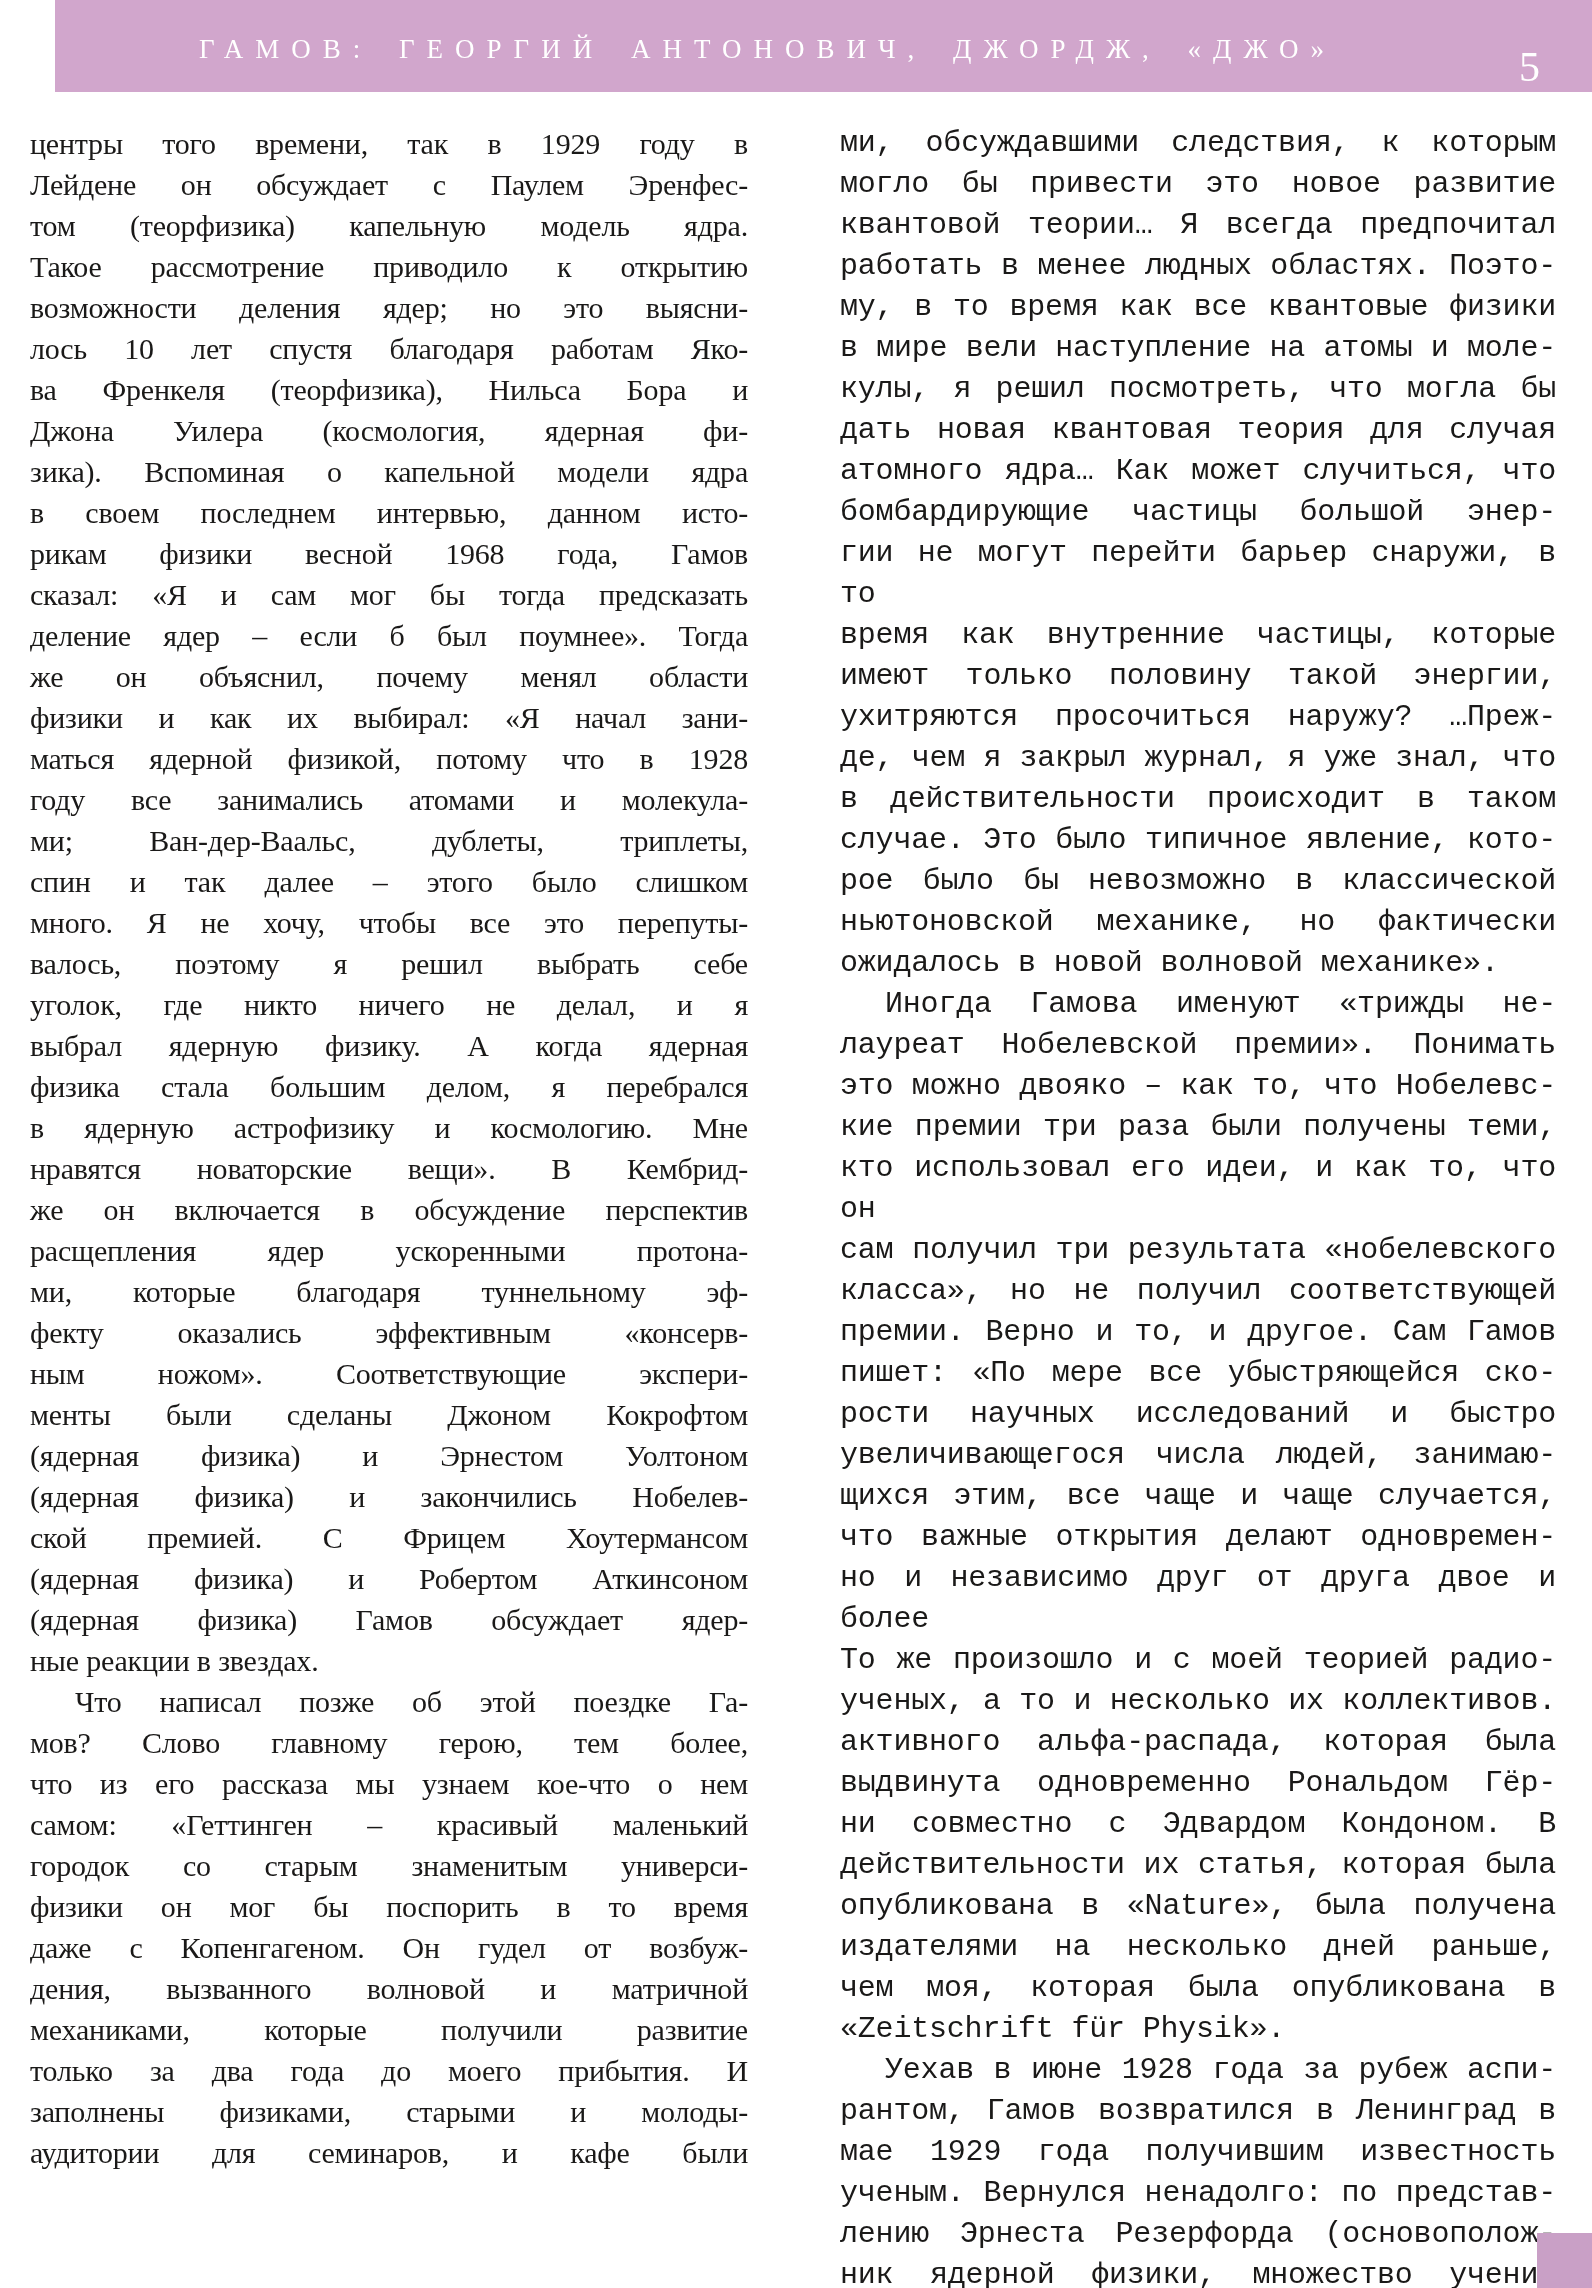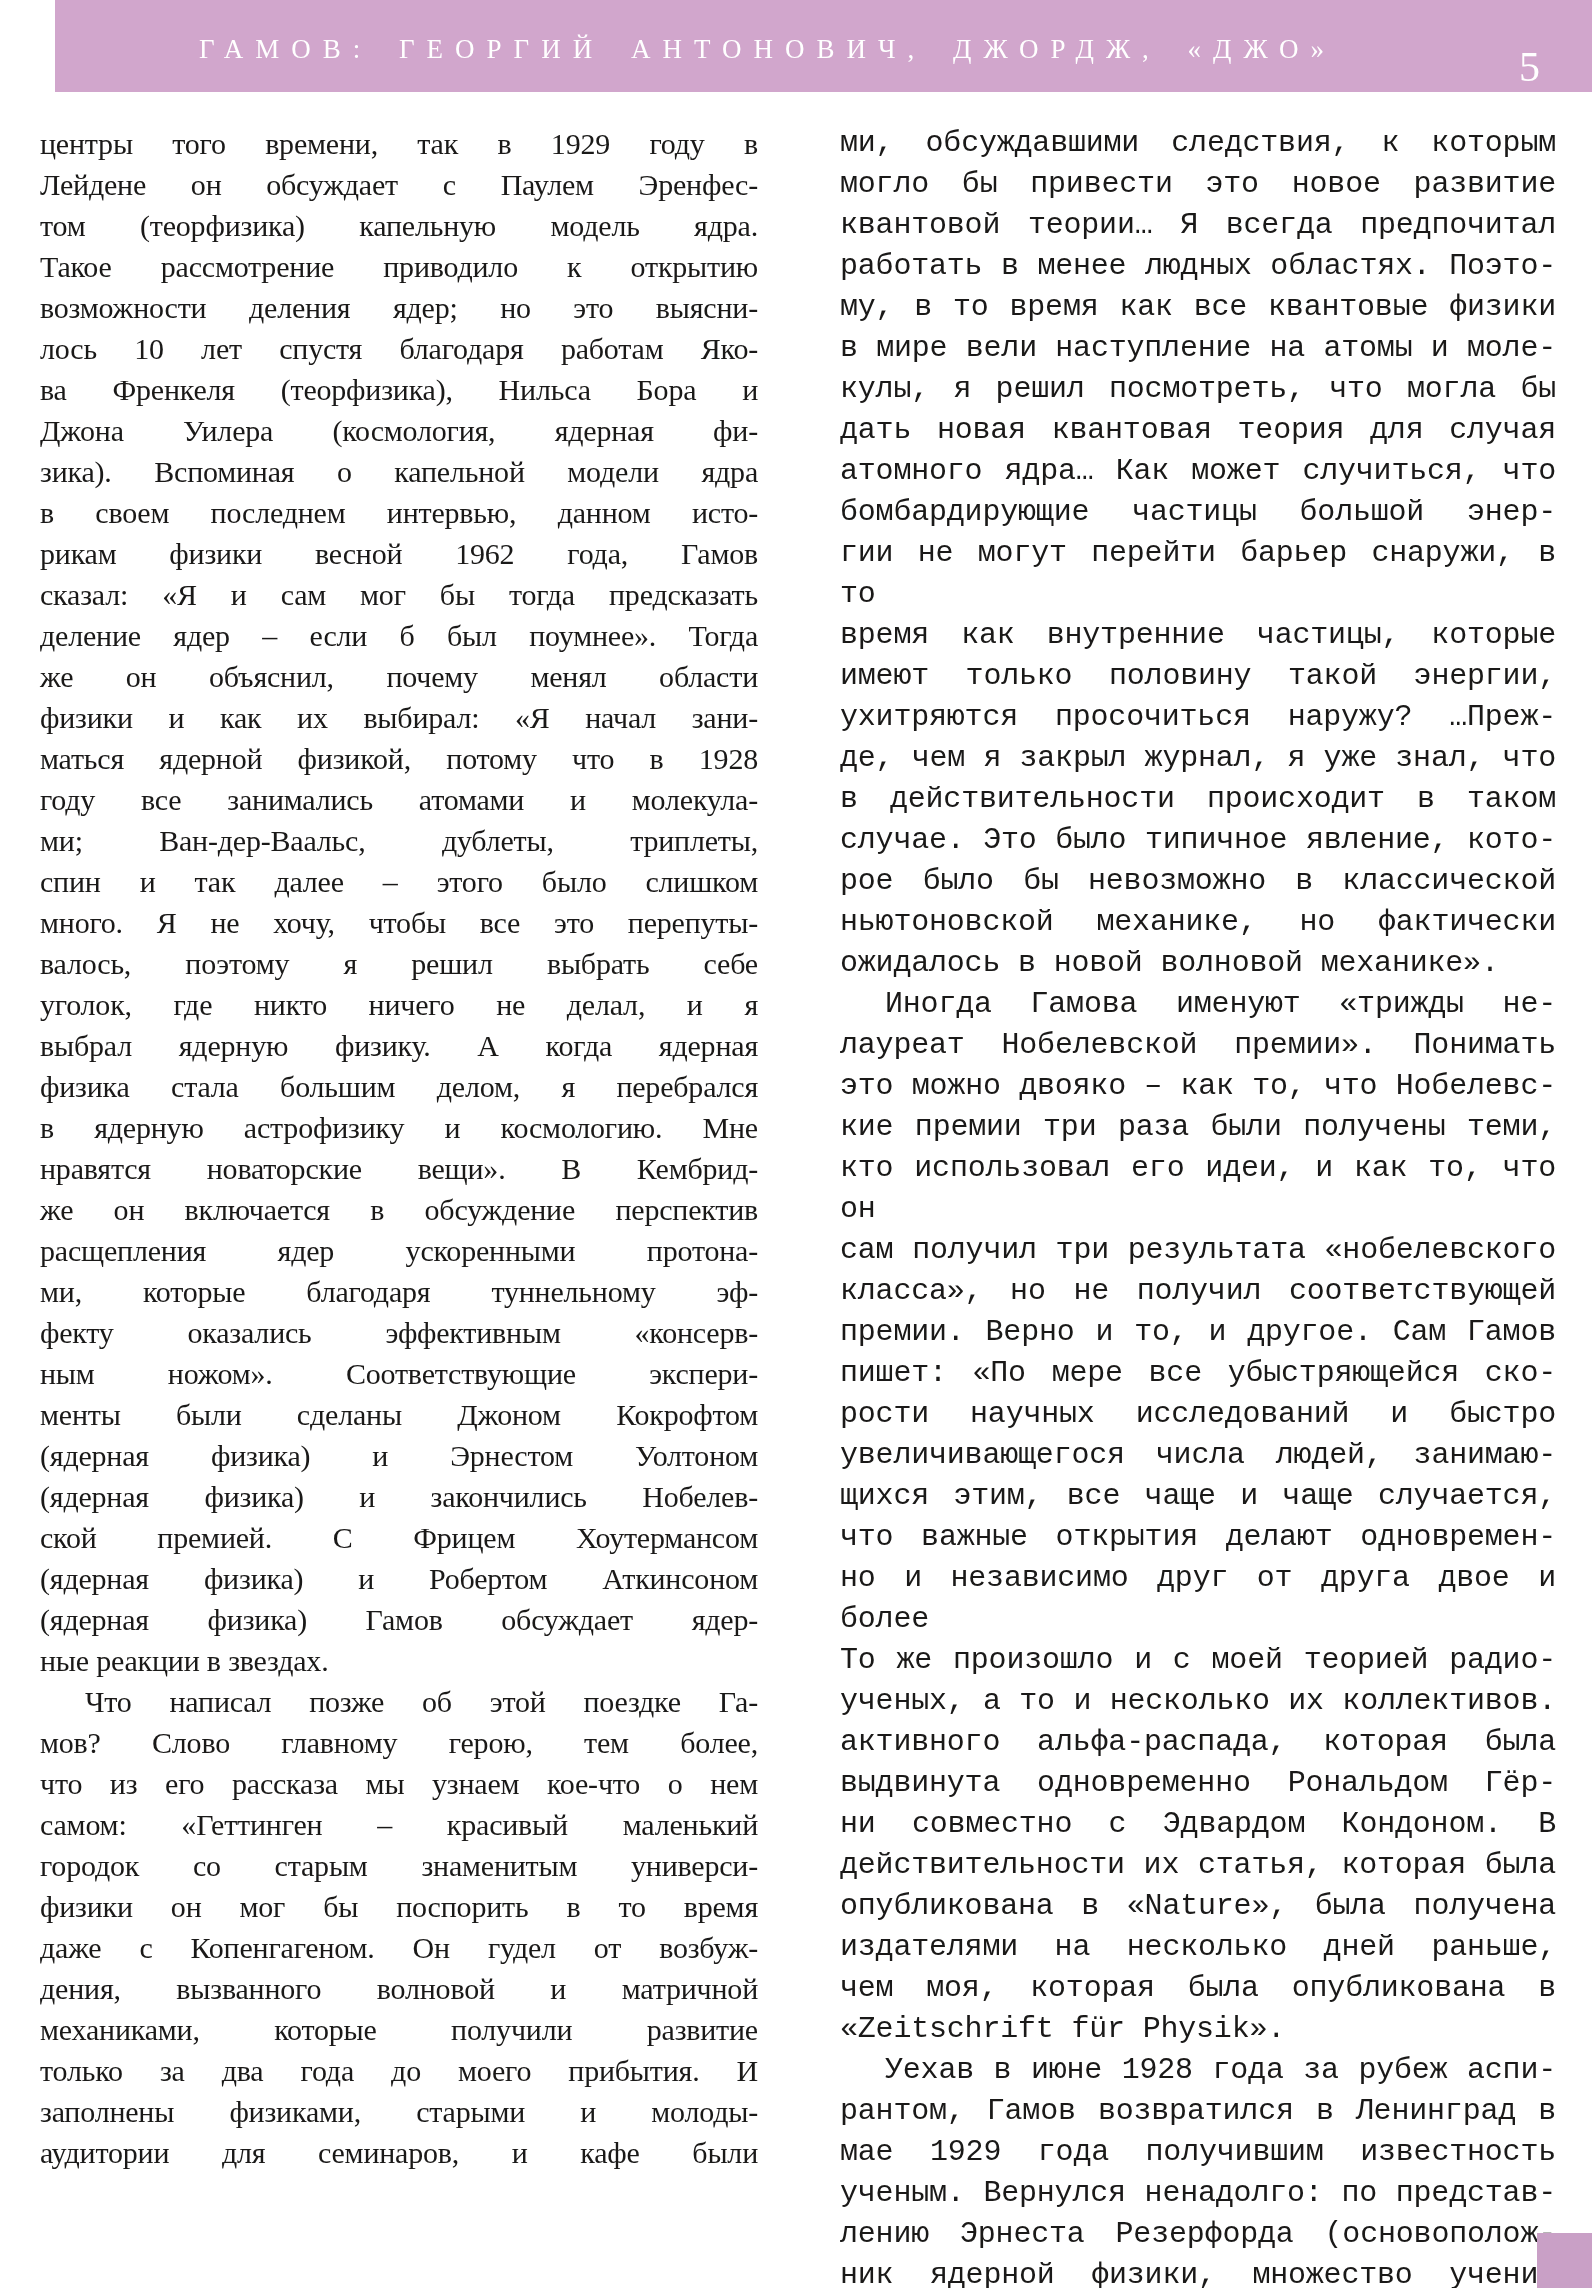--- a/index.html
+++ b/index.html
@@ -47,21 +47,21 @@
     font-weight: normal;
   }
   
   .column {
     position: absolute;
     top: 123px;
     color: var(--ink, #1a1918);
     font-size: 30px;
     line-height: 41px;
   }
-  #column-left  { left: 40px;  width: 718px; }
+  #column-left  { left: 30px;  width: 718px; }
   #column-right { left: 840px; width: 716px; font-family: Liberation Mono, monospace; }
   .para { margin: 0; }
   .line {
     text-align: justify;
     text-align-last: justify;
     -moz-text-align-last: justify;
     white-space: normal;
     letter-spacing: -0.2px;
   }
   .line.indent { text-indent: 45px; }
@@ -94,21 +94,21 @@
         <div class="line">центры того времени, так в 1929 году в</div>
         <div class="line">Лейдене он обсуждает с Паулем Эренфес-</div>
         <div class="line">том (теорфизика) капельную модель ядра.</div>
         <div class="line">Такое рассмотрение приводило к открытию</div>
         <div class="line">возможности деления ядер; но это выясни-</div>
         <div class="line">лось 10 лет спустя благодаря работам Яко-</div>
         <div class="line">ва Френкеля (теорфизика), Нильса Бора и</div>
         <div class="line">Джона Уилера (космология, ядерная фи-</div>
         <div class="line">зика). Вспоминая о капельной модели ядра</div>
         <div class="line">в своем последнем интервью, данном исто-</div>
-        <div class="line">рикам физики весной 1962 года, Гамов</div>
+        <div class="line">рикам физики весной 1968 года, Гамов</div>
         <div class="line">сказал: «Я и сам мог бы тогда предсказать</div>
         <div class="line">деление ядер – если б был поумнее». Тогда</div>
         <div class="line">же он объяснил, почему менял области</div>
         <div class="line">физики и как их выбирал: «Я начал зани-</div>
         <div class="line">маться ядерной физикой, потому что в 1928</div>
         <div class="line">году все занимались атомами и молекула-</div>
         <div class="line">ми; Ван-дер-Ваальс, дублеты, триплеты,</div>
         <div class="line">спин и так далее – этого было слишком</div>
         <div class="line">много. Я не хочу, чтобы все это перепуты-</div>
         <div class="line">валось, поэтому я решил выбрать себе</div>

